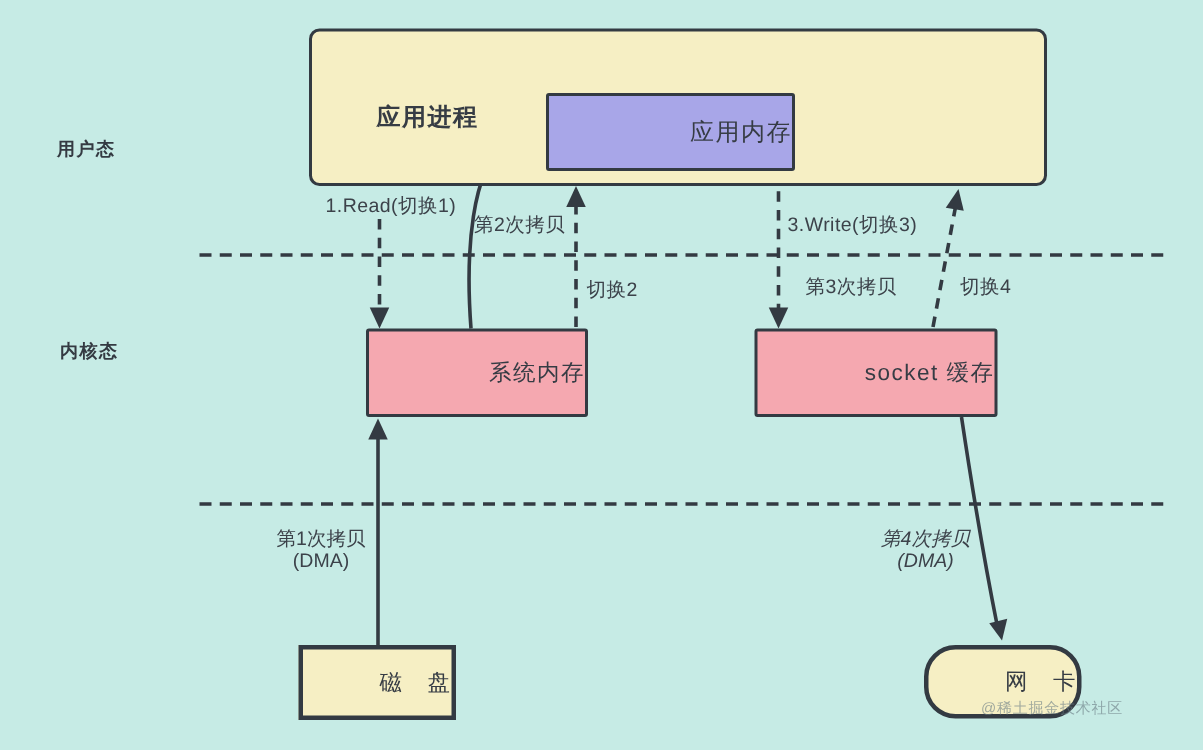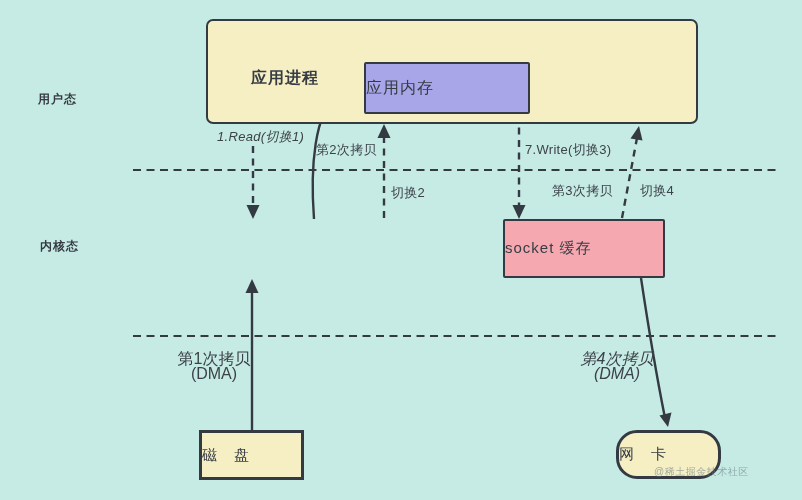--- a/index.html
+++ b/index.html
@@ -15,21 +15,21 @@
   svg.wires {
     position: absolute;
     left: 0; top: 0;
     width: 802px; height: 500px;
   }
   .node {
     position: absolute;
     border: 2.5px solid #333a42;
     display: flex;
     align-items: center;
-    justify-content: flex-start;
+    justify-content: flex-end;
     font-size: 15px;
     font-weight: 500;
     letter-spacing: 1px;
     color: #363c44;
   }
   .node-app-process {
     left: 206px; top: 19px; width: 492px; height: 105px;
     background: #f6efc4;
     border-radius: 7px;
     justify-content: flex-start;
@@ -67,38 +67,38 @@
     border-radius: 21px;
   }
   .mode-label {
     position: absolute;
     font-size: 12px;
     font-weight: bold;
     letter-spacing: 1px;
     color: #343a42;
   }
   .mode-user { left: 38px; top: 91px; }
-  .mode-kernel { left: 40px; top: 238px; }
+  .mode-kernel { left: 40px; top: 226px; }
   .edge-label {
     position: absolute;
     font-size: 13px;
     color: #3c424a;
     white-space: nowrap;
     letter-spacing: 0.3px;
   }
-  .lbl-read    { left: 217px; top: 128px; font-style: italic; }
+  .lbl-read    { left: 217px; top: 128px; }
   .lbl-copy2   { left: 316px; top: 141px; }
   .lbl-switch2 { left: 391px; top: 184px; text-align: right; }
   .lbl-write   { left: 525px; top: 141px; }
-  .lbl-copy3   { left: 552px; top: 182px; }
+  .lbl-copy3   { left: 537px; top: 182px; }
   .lbl-switch4 { left: 640px; top: 182px; }
   .lbl-dma {
     position: absolute;
     width: 74px;
-    font-size: 16px;
+    font-size: 13px;
     color: #3c424a;
     text-align: center;
     line-height: 15px;
     white-space: nowrap;
   }
   .lbl-copy1 { left: 177px; top: 351px; }
   .lbl-copy4 { left: 580px; top: 351px; font-style: italic; }
   .watermark {
     position: absolute;
     left: 654px; top: 465px;
@@ -148,37 +148,40 @@
   <div class="mode-label mode-kernel">内核态</div>
 
   <div class="node node-app-process">
     <span class="inner-label">应用进程</span>
   </div>
 
   <div class="node node-app-memory">
     <span>应用内存</span>
   </div>
 
+  <div class="node node-sys-memory">
+    <span>系统内存</span>
+  </div>
 
   <div class="node node-socket-buffer">
     <span>socket 缓存</span>
   </div>
 
   <div class="node node-disk">
     <span>磁　盘</span>
   </div>
 
   <div class="node node-nic">
     <span>网　卡</span>
   </div>
 
   <div class="edge-label lbl-read">1.Read(切换1)</div>
   <div class="edge-label lbl-copy2">第2次拷贝</div>
   <div class="edge-label lbl-switch2">切换2</div>
-  <div class="edge-label lbl-write">7.Write(切换3)</div>
+  <div class="edge-label lbl-write">3.Write(切换3)</div>
   <div class="edge-label lbl-copy3">第3次拷贝</div>
   <div class="edge-label lbl-switch4">切换4</div>
 
   <div class="lbl-dma lbl-copy1">
     <div>第1次拷贝</div>
     <div>(DMA)</div>
   </div>
 
   <div class="lbl-dma lbl-copy4">
     <div>第4次拷贝</div>

